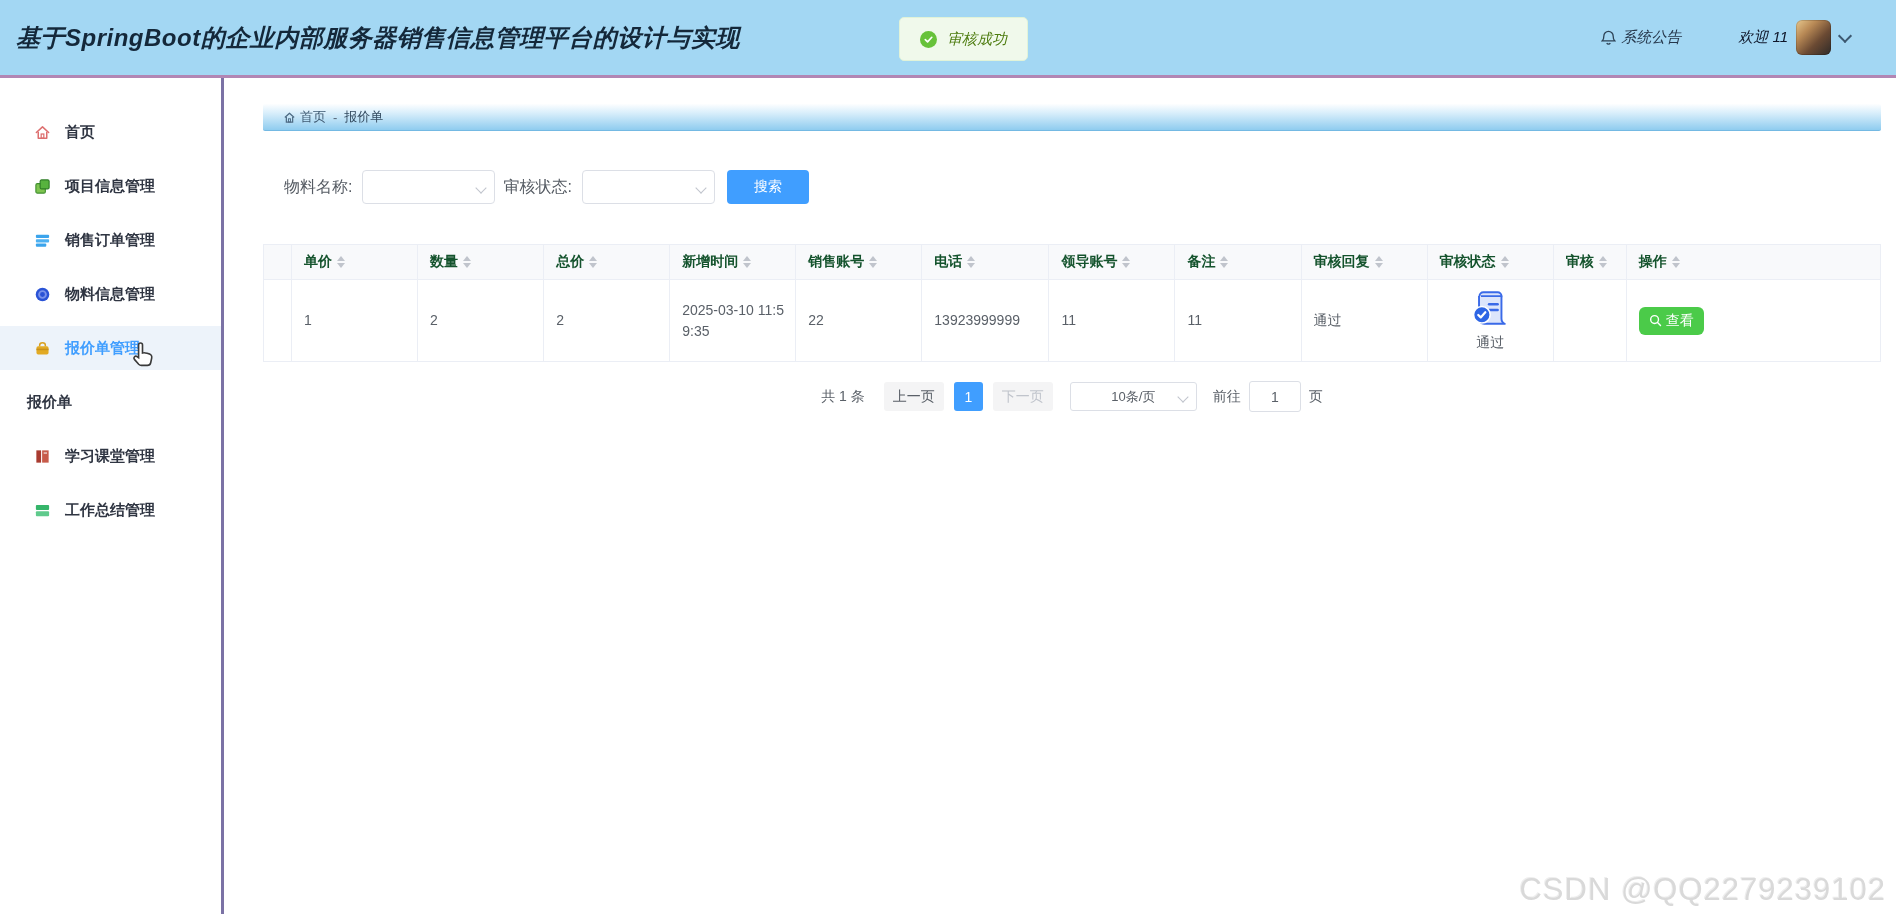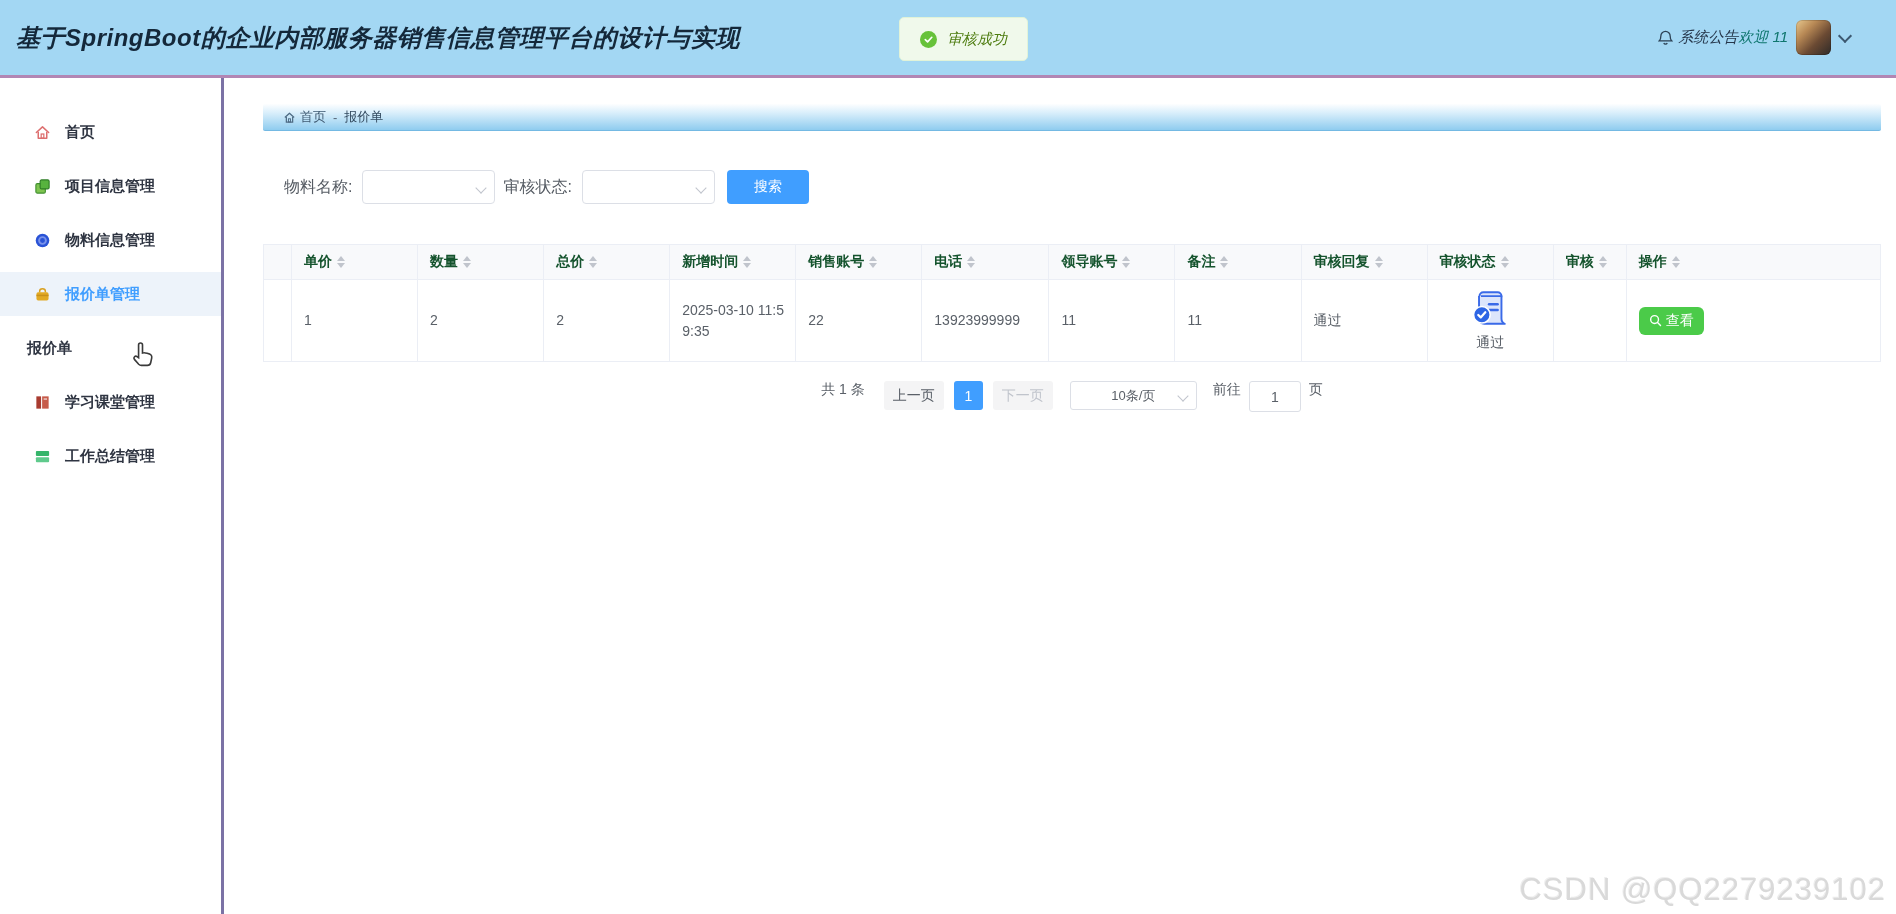--- a/index.html
+++ b/index.html
@@ -25,21 +25,21 @@
   }
   .toast-icon{
     width:17px;height:17px;border-radius:50%;background:#67c23a;
     display:flex;align-items:center;justify-content:center;margin-right:10px;flex:none;
   }
   .toast-icon svg{display:block;}
   .toast-text{font-size:15px;color:#4d7c0f;white-space:nowrap;}
   .header-right{margin-left:auto;display:flex;align-items:center;padding-right:46px;}
   .notice{display:flex;align-items:center;font-size:15px;color:#25364a;cursor:default;}
   .notice svg{margin-right:5px;display:block;}
-  .welcome{display:flex;align-items:center;font-size:15px;color:#0f766e;}
+  .welcome{display:flex;align-items:center;margin-left:57px;font-size:15px;color:#0f172a;}
   .welcome-text{margin-right:8px;white-space:nowrap;}
   .avatar{
     width:35px;height:35px;border-radius:6px;flex:none;
     background:linear-gradient(135deg,#e8c98f 0%,#b98a56 30%,#6b4a33 62%,#2e2a28 100%);
     box-shadow:inset 0 0 0 1px rgba(0,0,0,.15);
   }
   .chevron-down{
     width:8px;height:8px;border-right:2px solid #3c5870;border-bottom:2px solid #3c5870;
     transform:rotate(45deg);margin:-3px 0 0 9px;
   }
@@ -106,21 +106,21 @@
   td.center{text-align:center;padding:0;}
   .status-cell{display:flex;flex-direction:column;align-items:center;justify-content:center;gap:2px;}
   .status-label{font-size:14px;color:#5a6068;}
   .view-btn{
     display:inline-flex;align-items:center;gap:4px;height:28px;padding:0 10px;
     background:#4bcb49;border:none;border-radius:6px;color:#fff;font-size:14px;
     cursor:pointer;font-family:inherit;
   }
   
   .pagination{
-    margin:19px 15px 0 36px;display:flex;align-items:flex-start;justify-content:center;
+    margin:19px 15px 0 36px;display:flex;align-items:center;justify-content:center;
     font-size:14px;color:#5a6068;
   }
   .pg-total{margin-right:14px;}
   .pg-btn{
     min-width:60px;height:29px;margin:0 5px;background:#f4f4f5;border:none;border-radius:3px;
     font-size:14px;color:#5a6068;cursor:pointer;font-family:inherit;padding:0 8px;
   }
   .pg-btn.disabled{color:#c0c4cc;cursor:not-allowed;}
   .pg-page{
     width:29px;height:29px;margin:0 5px;background:#409eff;border-radius:3px;color:#fff;
@@ -190,20 +190,30 @@
   <div class="menu-item">
     <span class="mi">
       <svg width="17" height="17" viewBox="0 0 18 18">
           <rect x="2" y="6" width="10" height="10" rx="1.5" fill="#7ec450" stroke="#3f8f2e" stroke-width="1.2"></rect>
           <rect x="6.5" y="2" width="9.5" height="9.5" rx="1.5" fill="#57b33e" stroke="#2e7d25" stroke-width="1.2"></rect>
         </svg>
     </span>
     <span>项目信息管理</span>
   </div>
 
+  <div class="menu-item">
+    <span class="mi">
+      <svg width="17" height="17" viewBox="0 0 18 18">
+          <rect x="2" y="3" width="14" height="3.4" rx="1" fill="#3ba4ec"></rect>
+          <rect x="2" y="7.6" width="14" height="3.4" rx="1" fill="#4db1f2"></rect>
+          <rect x="2" y="12.2" width="11" height="3.4" rx="1" fill="#3ba4ec"></rect>
+        </svg>
+    </span>
+    <span>销售订单管理</span>
+  </div>
 
   <div class="menu-item">
     <span class="mi">
       <svg width="17" height="17" viewBox="0 0 18 18">
           <circle cx="9" cy="9" r="7.2" fill="#2a53d6"></circle>
           <circle cx="9" cy="9" r="3.6" fill="none" stroke="#7a93ea" stroke-width="2"></circle>
         </svg>
     </span>
     <span>物料信息管理</span>
   </div>

